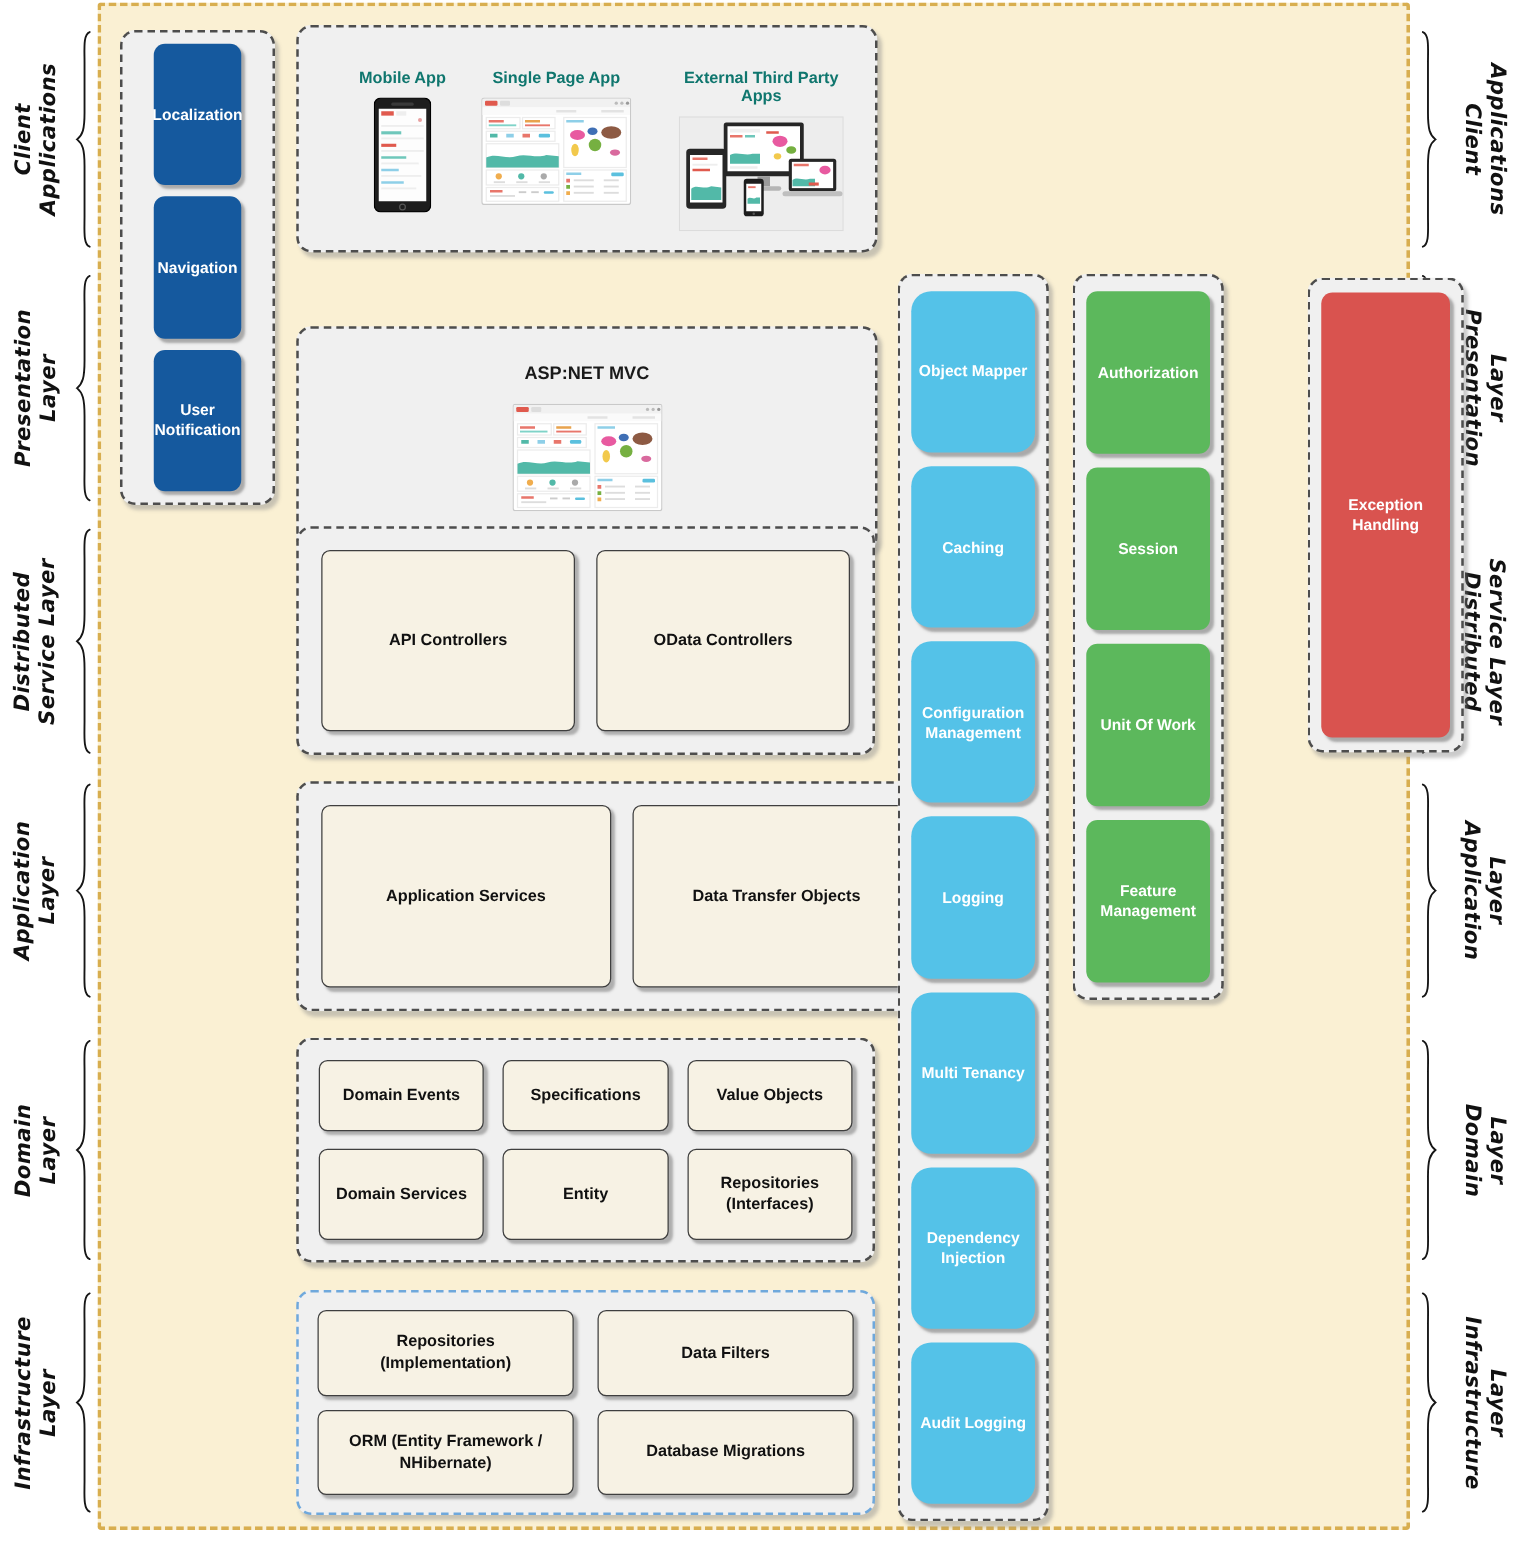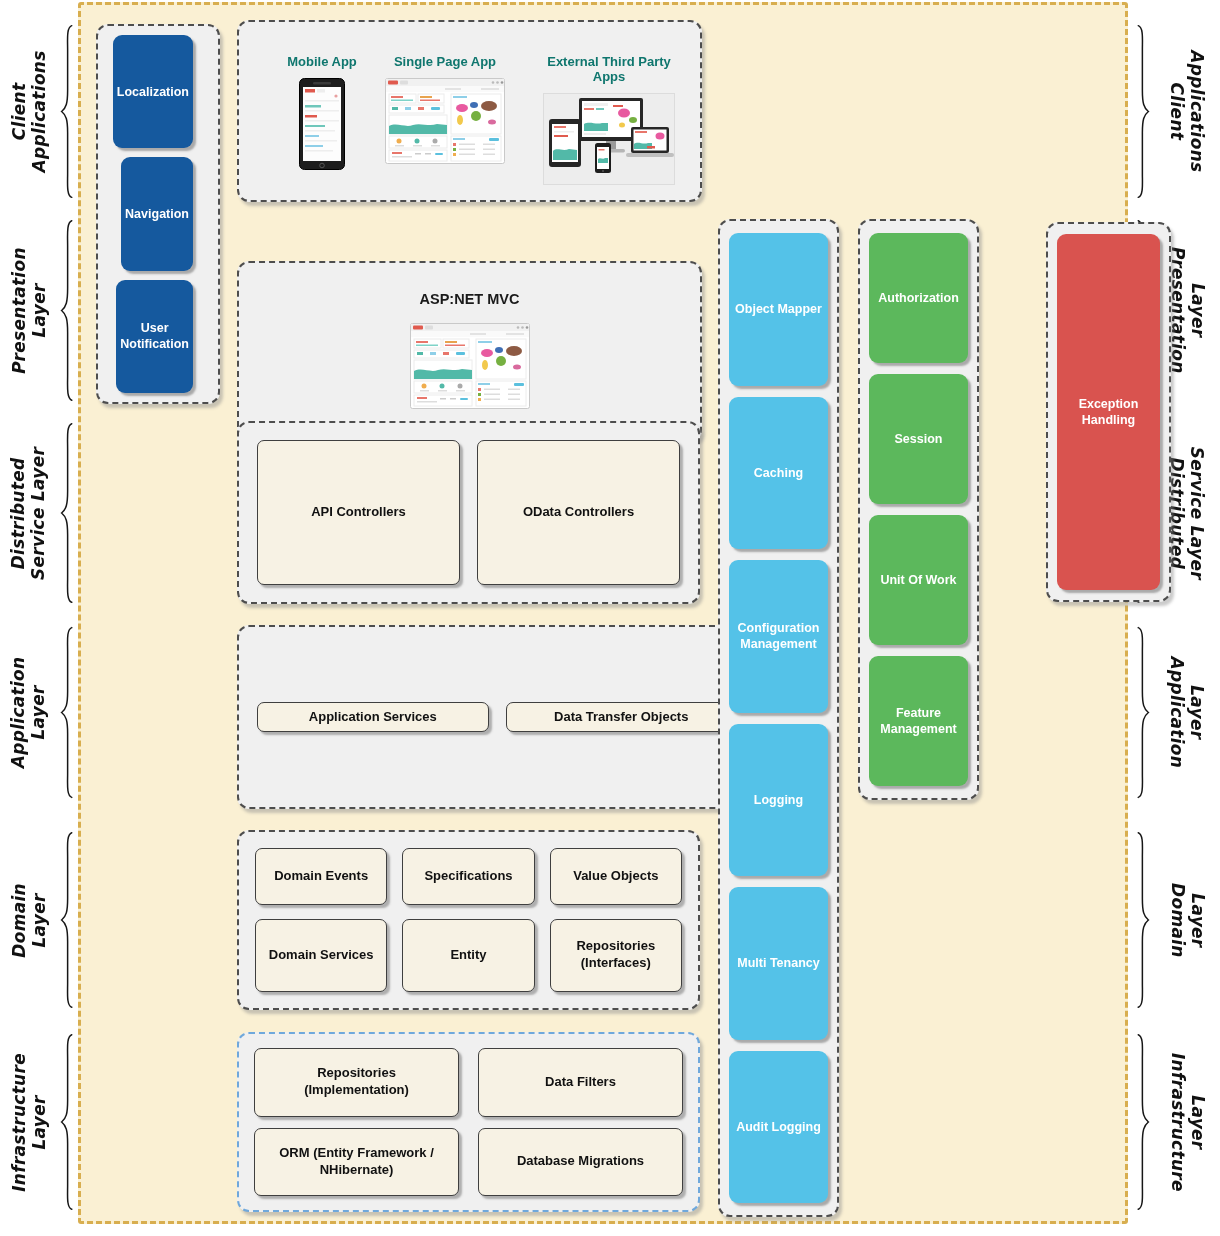--- a/index.html
+++ b/index.html
@@ -6,41 +6,41 @@
   .stage { position:relative; width:1220px; height:1236px; background:#fff; overflow:hidden;
            font-family:"Liberation Sans", sans-serif; }
 
   
   .canvas { position:absolute; left:78px; top:2px; width:1044px; height:1216px;
             background:var(--canvas,#FAF0D3); border:3px dashed var(--outer_border,#D8AE4F); border-radius:3px; }
 
   
   .panel { position:absolute; background:var(--panel,#F0F0F0); border:2px dashed #4d4d4d;
            border-radius:12px; box-shadow:3px 4px 3px rgba(140,140,140,.45); box-sizing:border-box; }
-  #p-sidebar        { left:96px;  top:24px;   width:124px; height:380px; display:flex; flex-direction:column; gap:9px; padding:9px 25px;align-items:flex-end; }
+  #p-sidebar        { left:96px;  top:24px;   width:124px; height:380px; display:flex; flex-direction:column; gap:9px; padding:9px 25px; }
   #p-clientapps     { left:237px; top:20px;   width:465px; height:182px; }
   #p-presentation   { left:237px; top:221px;  width:465px; height:181px; text-align:center;margin-top:40px; }
   #p-distributed    { left:237px; top:421px;  width:463px; height:183px; display:flex; gap:17px; padding:17px 18px; }
-  #p-application    { left:237px; top:625px;  width:520px; height:184px; display:flex; gap:17px; padding:17px 18px;align-items:center; }
+  #p-application    { left:237px; top:625px;  width:520px; height:184px; display:flex; gap:17px; padding:17px 18px; }
   #p-domain         { left:237px; top:830px;  width:463px; height:180px; display:grid;
                       grid-template-columns:1fr 1fr 1fr; column-gap:15px; row-gap:14px; padding:16px 16px; }
   #p-infra          { left:237px; top:1032px; width:463px; height:180px; display:grid;
                       grid-template-columns:1fr 1fr; column-gap:19px; row-gap:11px; padding:14px 15px;
                       border-color:var(--infra_border,#6FA8DC); }
   #p-crosscut       { left:718px; top:219px;  width:121px; height:998px; display:flex; flex-direction:column; gap:11px; padding:12px 9px; }
   #p-security       { left:858px; top:219px;  width:121px; height:581px; display:flex; flex-direction:column; gap:11px; padding:12px 9px; }
   #p-exception      { left:998px; top:222px;  width:125px; height:380px; display:flex; flex-direction:column; padding:10px 9px;margin-left:48px; }
 
   
   .bluebox,.cyanbox,.greenbox,.redbox {
       flex:1; display:flex; align-items:center; justify-content:center; text-align:center;
       color:#fff; font-weight:bold; font-size:12.5px; line-height:1.3; border-radius:9px;
       box-shadow:3px 3px 2px rgba(100,100,100,.5); padding:4px; box-sizing:border-box; }
   .bluebox  { background:var(--blue,#15599E); }
-  .cyanbox  { background:var(--cyan,#54C2E8); }
+  .cyanbox  { background:var(--cyan,#54C2E8);border-radius:16px; }
   .greenbox { background:var(--green,#5CB85C); }
   .redbox   { background:var(--red,#D9534F); }
 
   
   .cbox { background:var(--cream,#F7F2E4); border:1.5px solid #3f3f3f; border-radius:7px;
           display:flex; align-items:center; justify-content:center; text-align:center;
           font-weight:bold; font-size:13px; color:#111; line-height:1.3;
           box-shadow:3px 3px 2px rgba(110,110,110,.5); padding:6px 10px; box-sizing:border-box; flex:1; }
 
   
@@ -391,20 +391,21 @@
     <div class="cbox">ORM (Entity Framework / NHibernate)</div>
     <div class="cbox">Database Migrations</div>
   </div>
 
   <div id="p-crosscut" class="panel">
     <div class="cyanbox">Object Mapper</div>
     <div class="cyanbox">Caching</div>
     <div class="cyanbox">Configuration Management</div>
     <div class="cyanbox">Logging</div>
     <div class="cyanbox">Multi Tenancy</div>
+    <div class="cyanbox">Dependency Injection</div>
     <div class="cyanbox">Audit Logging</div>
   </div>
 
   <div id="p-security" class="panel">
     <div class="greenbox">Authorization</div>
     <div class="greenbox">Session</div>
     <div class="greenbox">Unit Of Work</div>
     <div class="greenbox">Feature Management</div>
   </div>
 

